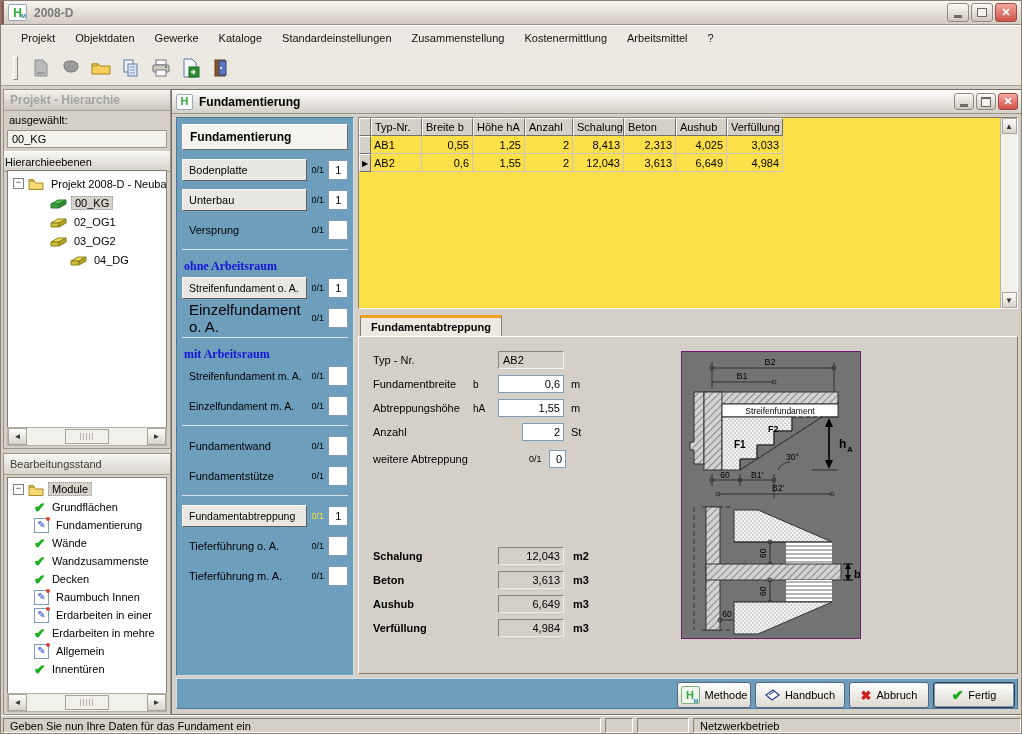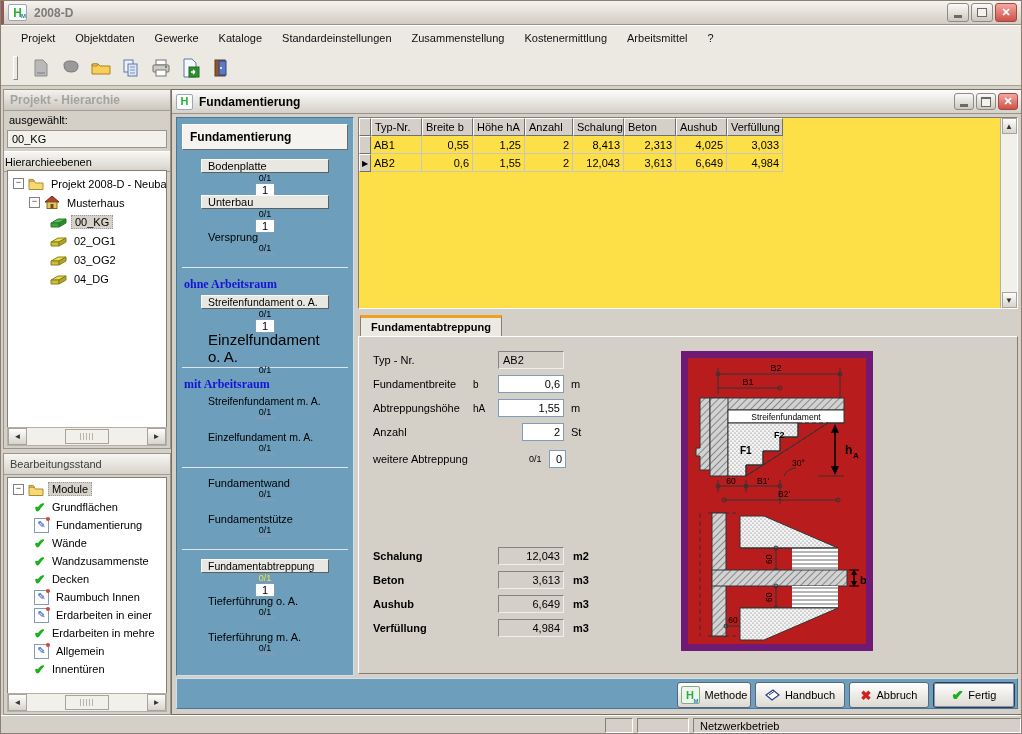--- a/index.html
+++ b/index.html
@@ -73,21 +73,21 @@
     color:#2fae3e;font-weight:bold;font-size:11px;line-height:11px;display:flex;align-items:center;justify-content:center;}
   .mw-name{font-weight:bold;font-size:12px;margin-left:6px;}
   .mw-level{position:absolute;left:166px;font-weight:bold;font-size:12px;white-space:nowrap;}
   .mw-body{position:absolute;left:0;top:24px;right:0;bottom:0;background:#d4d0c8;}
 
   
   .bluebar{position:absolute;left:4px;top:3px;width:178px;height:559px;background:#6d9ebc;
     border:1px solid;border-color:#4a7795 #cfe0ea #cfe0ea #4a7795;padding:6px 5px;box-sizing:border-box;}
   .bb-header{height:24px;background:#f4f3ef;border:1px solid;border-color:#fff #6b6b6b #6b6b6b #fff;
     font-weight:bold;font-size:12px;display:flex;align-items:center;padding-left:7px;margin-bottom:9px;}
-  .bb-row{height:22px;margin-bottom:14px;display:flex;align-items:center;flex-direction:column;}
+  .bb-row{height:22px;margin-bottom:8px;display:flex;align-items:center;}
   .bb-btn{width:128px;height:22px;background:#e9e7e2;border:1px solid;border-color:#fafaf8 #5f5f5f #5f5f5f #fafaf8;
     display:flex;align-items:center;padding-left:6px;box-sizing:border-box;}
   .bb-flat{width:128px;padding-left:7px;box-sizing:border-box;color:#000;}
   .bb-mark{width:22px;text-align:center;font-size:9px;color:#000;}
   .bb-mark.hl{color:#f7e23c;}
   .bb-count{width:18px;height:18px;background:#fff;border:1px solid #7f9db9;display:flex;align-items:center;justify-content:center;}
   .bb-sec{color:#1414d8;font-size:12px;font-weight:bold;margin:2px 0 6px 2px;height:12px;font-family:Liberation Serif, serif;}
   .bb-div{border-top:1px solid #dde6ec;margin:2px 0 9px 0;}
 
   
@@ -115,21 +115,21 @@
     border:1px solid;border-color:#fff #857f73 #857f73 #fff;box-sizing:border-box;}
   .frm-label{position:absolute;left:14px;height:18px;display:flex;align-items:center;}
   .frm-label.b{font-weight:bold;}
   .frm-sym{position:absolute;left:114px;height:18px;display:flex;align-items:center;font-size:10px;}
   .frm-field{position:absolute;left:139px;width:66px;height:18px;box-sizing:border-box;
     display:flex;align-items:center;justify-content:flex-end;padding-right:3px;background:#fff;border:1px solid #7f9db9;}
   .frm-field.ro{background:#d4d0c8;border:1px solid;border-color:#848484 #eee #eee #848484;}
   .frm-field.left{justify-content:flex-start;padding-left:4px;}
   .frm-unit{position:absolute;left:212px;height:18px;display:flex;align-items:center;}
   .frm-unit.b{font-weight:bold;}
-  .diagbox{position:absolute;left:322px;top:14px;width:178px;height:286px;background:#b91c1c;border:7px solid #701a75;}
+  .diagbox{position:absolute;left:322px;top:14px;width:178px;height:286px;background:#737373;border:1px solid #701a75;}
   svg text{font-family:"Liberation Sans",sans-serif;}
 
   
   .footerbar{position:absolute;left:4px;top:564px;width:842px;height:31px;background:#6d9ebc;
     border:1px solid;border-color:#cfe0ea #4a7795 #4a7795 #cfe0ea;box-sizing:border-box;}
   .btn{position:absolute;top:3px;height:24px;border:1px solid #56677f;border-radius:3px;
     background:linear-gradient(#ffffff,#ddd9d1);display:flex;align-items:center;justify-content:center;gap:5px;font-size:11px;}
   .btn.default{border:1px solid #2c3c55;box-shadow:inset 0 0 0 1px #8296b4;}
   .bi-x{color:#cf2020;font-weight:bold;font-size:13px;}
   .bi-chk{color:#1fb01f;font-weight:bold;font-size:14px;text-shadow:0.5px 0 #1fb01f;}
@@ -230,31 +230,20 @@
     <div class="trow" style="padding-left:5px;">
       <span class="exp"></span>
       <span class="tico">
         <svg width="16" height="13">
             <path d="M1 4 h5 l1.5 2 H15 v6.5 H1 z" fill="#f7d974" stroke="#a98b2d"></path>
             <path d="M1 4 v-1.6 h4.2 l1.2 1.6 z" fill="#fbe79d" stroke="#a98b2d"></path>
           </svg>
       </span>
       <span class="tlabel">Projekt 2008-D - Neubau</span>
     </div>
-    <div class="trow" style="padding-left:21px;">
-      <span class="exp"></span>
-      <span class="tico">
-        <svg width="16" height="13">
-            <polygon points="1,6 8,0 15,6" fill="#b5402f" stroke="#6e2218"></polygon>
-            <rect x="3" y="6" width="10" height="6.5" fill="#e8c85a" stroke="#7a6a2a"></rect>
-            <rect x="6.5" y="8" width="3" height="4.5" fill="#7a4a22"></rect>
-          </svg>
-      </span>
-      <span class="tlabel">Musterhaus</span>
-    </div>
     <div class="trow" style="padding-left:42px;">
       <span class="tico">
         <svg width="17" height="12">
             <polygon points="1,7 9,7 16,3 8,3" fill="#56c056" stroke="#2c7a2c"></polygon>
             <polygon points="1,7 9,7 9,11 1,11" fill="#3da23d" stroke="#2c7a2c"></polygon>
             <polygon points="9,7 16,3 16,7 9,11" fill="#2f8a2f" stroke="#2c7a2c"></polygon>
           </svg>
       </span>
       <span class="tlabel sel">00_KG</span>
     </div>
@@ -271,21 +260,21 @@
     <div class="trow" style="padding-left:42px;">
       <span class="tico">
         <svg width="17" height="12">
             <polygon points="1,7 9,7 16,3 8,3" fill="#eade52" stroke="#8a7d1e"></polygon>
             <polygon points="1,7 9,7 9,11 1,11" fill="#cdbf3a" stroke="#8a7d1e"></polygon>
             <polygon points="9,7 16,3 16,7 9,11" fill="#b2a52c" stroke="#8a7d1e"></polygon>
           </svg>
       </span>
       <span class="tlabel">03_OG2</span>
     </div>
-    <div class="trow" style="padding-left:42px;">
+    <div class="trow" style="padding-left:62px;">
       <span class="tico">
         <svg width="17" height="12">
             <polygon points="1,7 9,7 16,3 8,3" fill="#eade52" stroke="#8a7d1e"></polygon>
             <polygon points="1,7 9,7 9,11 1,11" fill="#cdbf3a" stroke="#8a7d1e"></polygon>
             <polygon points="9,7 16,3 16,7 9,11" fill="#b2a52c" stroke="#8a7d1e"></polygon>
           </svg>
       </span>
       <span class="tlabel">04_DG</span>
     </div>
   </div>
@@ -646,16 +635,17 @@
       <div class="btn default" style="left:756px;width:80px;">
         <span class="bi-chk">✔</span>
         <span>Fertig</span>
       </div>
     </div>
 
   </div>
 </div>
 
 <div class="statusbar">
+  <div class="spanel" style="left:2px;width:598px;">Geben Sie nun Ihre Daten für das Fundament ein</div>
   <div class="spanel" style="left:604px;width:28px;"></div>
   <div class="spanel" style="left:636px;width:52px;"></div>
   <div class="spanel" style="left:692px;width:328px;">Netzwerkbetrieb</div>
 </div>
 
 </body></html>

